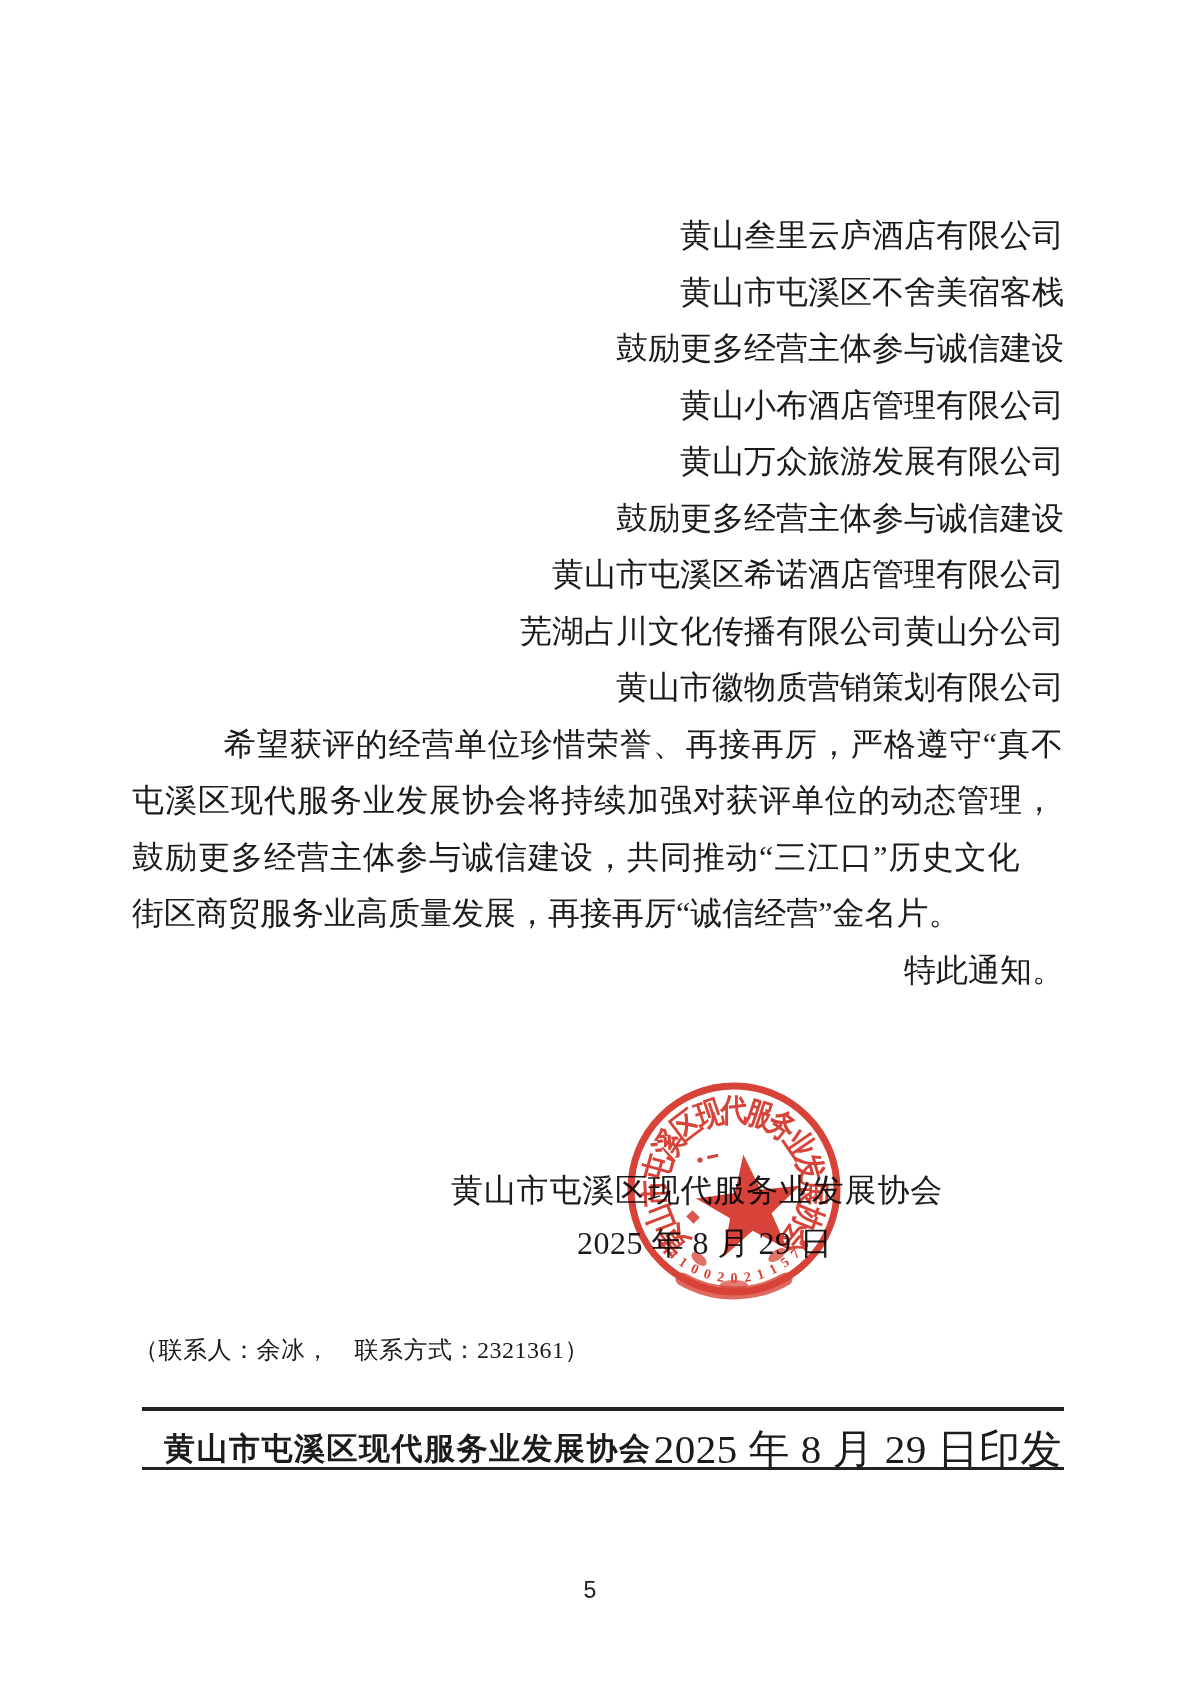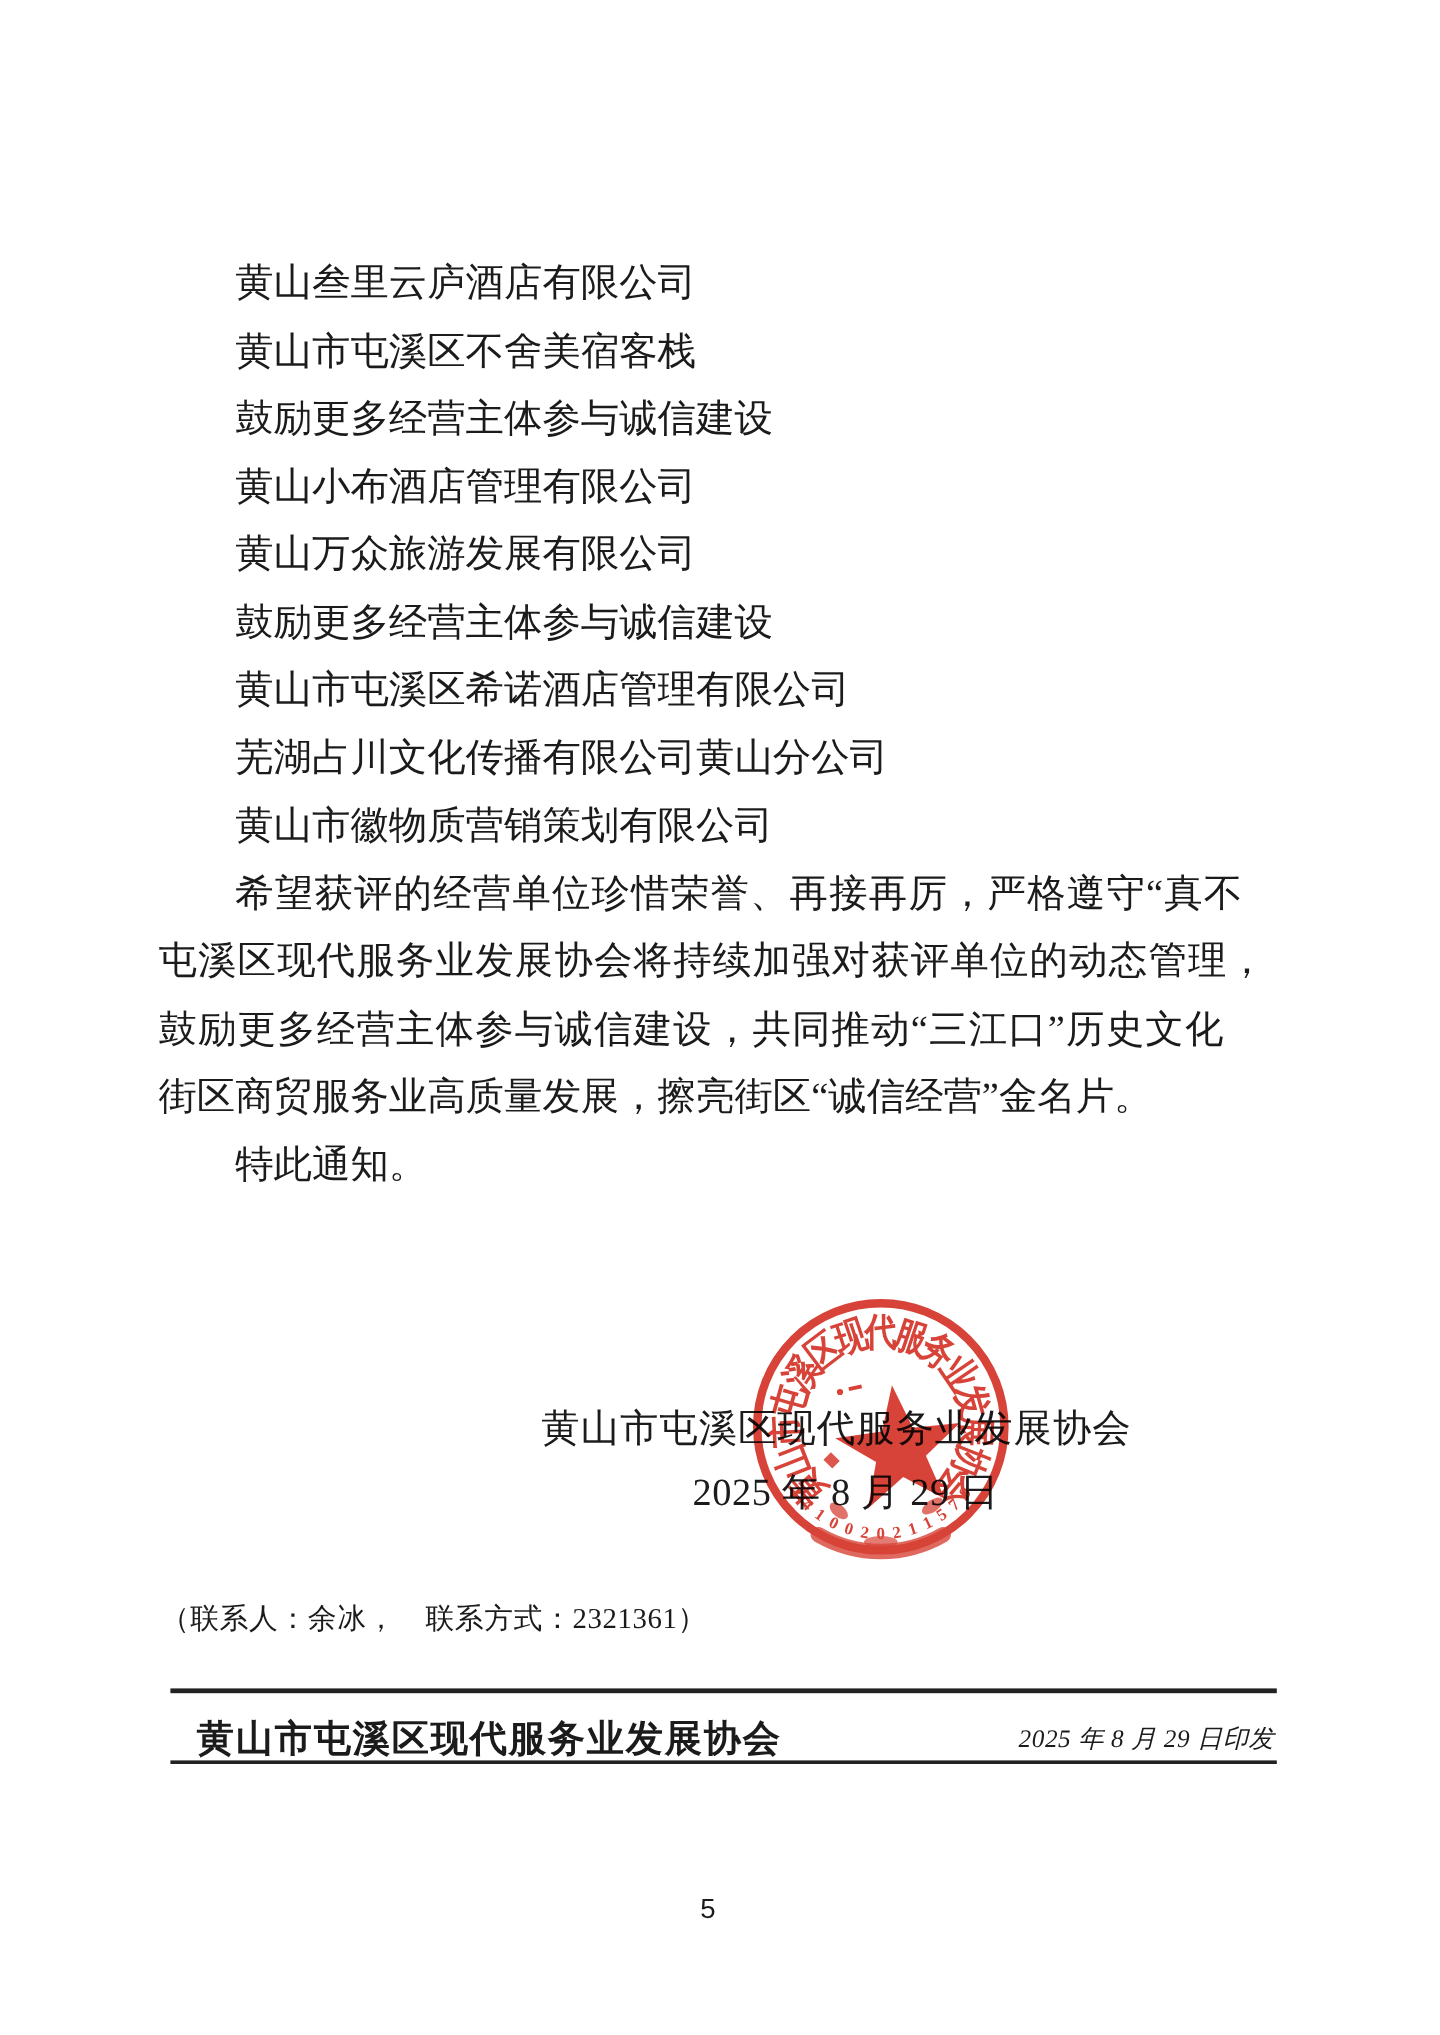--- a/index.html
+++ b/index.html
@@ -14,21 +14,21 @@
   
   .body-block{
     position:absolute;
     left:132px;top:207px;width:932px;
   }
   .line{
     height:56.5px;line-height:56.5px;
     font-size:32px;
     white-space:nowrap;
   }
-  .ind{padding-left:64px;}
+  .ind{padding-left:64px;text-align:right;}
   .jsp{letter-spacing:1px;}
   
   .sig-org{
     position:absolute;left:451px;top:1163px;
     font-size:32px;letter-spacing:0.8px;line-height:54px;white-space:nowrap;
   }
   .sig-date{
     position:absolute;left:577px;top:1218px;
     font-size:32px;letter-spacing:0.5px;line-height:50px;white-space:nowrap;
   }
@@ -52,21 +52,21 @@
   }
   .rule-top{top:1407px;height:4px;}
   .rule-bottom{top:1467px;height:3px;}
   .footer-org{
     position:absolute;left:164px;top:1430px;
     font-family:"Liberation Sans","DejaVu Sans",sans-serif;
     font-weight:bold;font-size:31px;letter-spacing:1.5px;line-height:38px;white-space:nowrap;
   }
   .footer-date{
     position:absolute;right:138px;top:1430px;
-    font-size:21px;letter-spacing:0.5px;line-height:38px;white-space:nowrap;font-style:italic;
+    font-size:41px;letter-spacing:0.5px;line-height:38px;white-space:nowrap;
   }
   .page-number{
     position:absolute;left:570px;top:1576px;width:40px;
     text-align:center;
     font-family:"Liberation Sans","DejaVu Sans",sans-serif;
     font-size:23px;line-height:28px;
   }
 </style>
 </head>
 <body>
@@ -79,21 +79,21 @@
     <div class="line ind">鼓励更多经营主体参与诚信建设</div>
     <div class="line ind">黄山小布酒店管理有限公司</div>
     <div class="line ind">黄山万众旅游发展有限公司</div>
     <div class="line ind">鼓励更多经营主体参与诚信建设</div>
     <div class="line ind">黄山市屯溪区希诺酒店管理有限公司</div>
     <div class="line ind">芜湖占川文化传播有限公司黄山分公司</div>
     <div class="line ind">黄山市徽物质营销策划有限公司</div>
     <div class="line ind jsp">希望获评的经营单位珍惜荣誉、再接再厉，严格遵守“真不</div>
     <div class="line jsp">屯溪区现代服务业发展协会将持续加强对获评单位的动态管理，</div>
     <div class="line jsp">鼓励更多经营主体参与诚信建设，共同推动“三江口”历史文化</div>
-    <div class="line">街区商贸服务业高质量发展，擦亮街区“诚信经营”金名片。</div>
+    <div class="line">街区商贸服务业高质量发展，再接再厉“诚信经营”金名片。</div>
     <div class="line ind">特此通知。</div>
   </div>
 
   <div class="sig-org">黄山市屯溪区现代服务业发展协会</div>
   <div class="sig-date">2025 年 8 月 29 日</div>
 
   <svg class="seal" id="seal-svg" viewBox="0 0 260 260" aria-hidden="true">
     <g>
       <circle cx="130" cy="130" r="103" fill="none" stroke="#d5372b" stroke-width="7"></circle>
 

